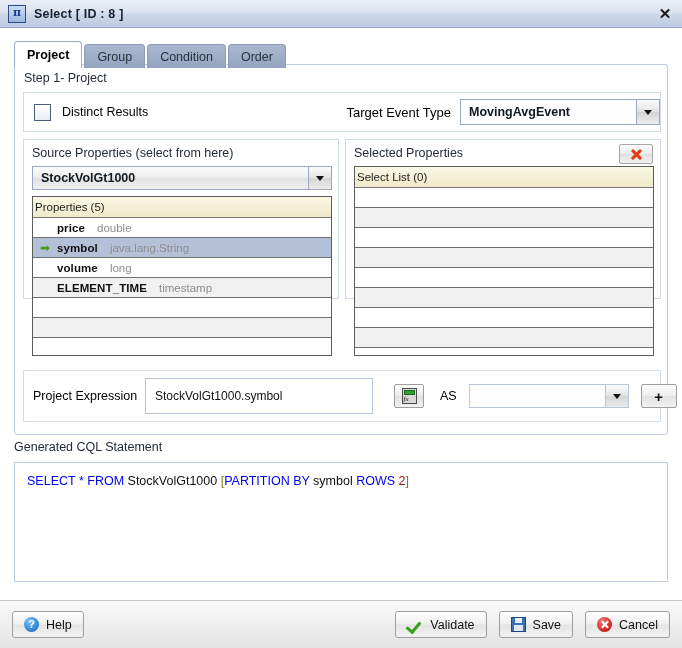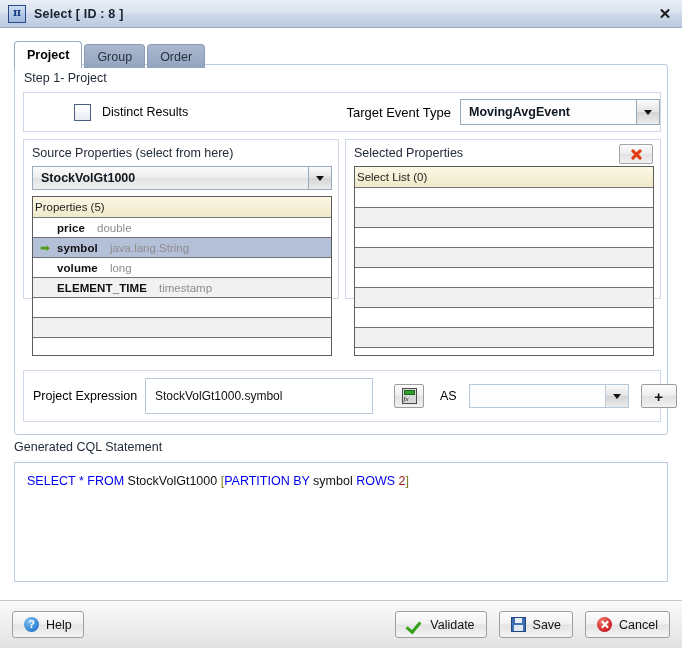--- a/index.html
+++ b/index.html
@@ -109,21 +109,20 @@
   .row-top {
     position: absolute;
     left: 8px; top: 27px;
     width: 638px;
     height: 40px;
     box-sizing: border-box;
     border: 1px solid #cfdae8;
     background: #ffffff;
     display: flex;
     align-items: center;
-    padding-left: 40px;
   }
   .chk-box {
     width: 15px; height: 15px;
     border: 1px solid #4a5f80;
     background: linear-gradient(to bottom, #ffffff, #e7ecf3);
     margin-left: 10px;
     flex: 0 0 auto;
     cursor: pointer;
   }
   .chk-label {
@@ -494,20 +493,21 @@
 
 <div class="titlebar">
   <div class="title-icon">π</div>
   <div class="title-text">Select [ ID : 8 ]</div>
   <div class="title-close">✕</div>
 </div>
 
 <div class="tabstrip">
   <div class="tab active">Project</div>
   <div class="tab">Group</div>
+  <div class="tab">Condition</div>
   <div class="tab">Order</div>
 </div>
 
 <div class="main-panel">
 
   <div class="step-label">Step 1- Project</div>
 
   <div class="row-top">
     <div class="chk-box"></div>
     <div class="chk-label">Distinct Results</div>

